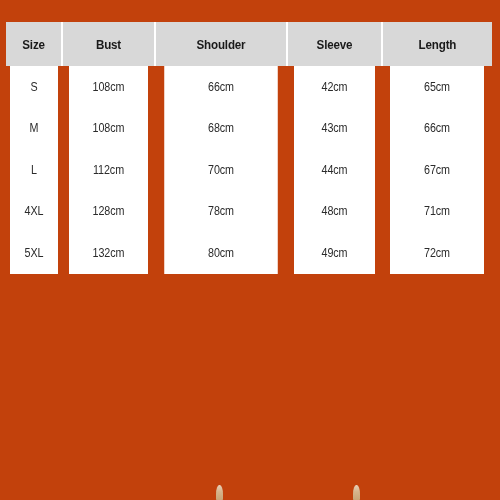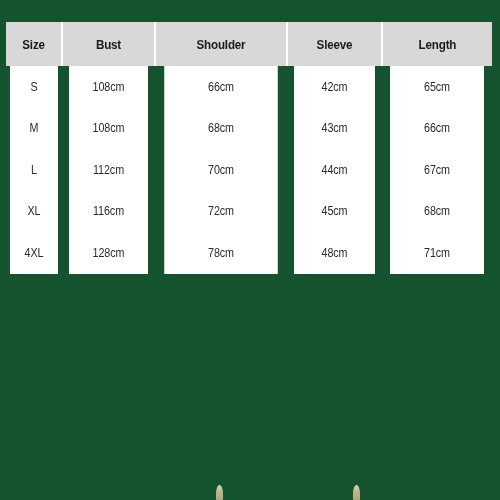--- a/index.html
+++ b/index.html
@@ -12,21 +12,21 @@
     height: 500px;
     background: #ffffff;
     font-family: "Liberation Sans", "DejaVu Sans", sans-serif;
     overflow: hidden;
   }
 
   #page {
     position: relative;
     width: 500px;
     height: 500px;
-    background: #14532d;
+    background: #c2410c;
   }
 
   
   #size-chart {
     position: absolute;
     left: 6px;
     top: 22px;
     width: 486px;
     border-collapse: collapse;
     table-layout: fixed;
@@ -131,32 +131,32 @@
         <td>66cm</td>
       </tr>
       <tr>
         <td>L</td>
         <td>112cm</td>
         <td>70cm</td>
         <td>44cm</td>
         <td>67cm</td>
       </tr>
       <tr>
-        <td>XL</td>
-        <td>116cm</td>
-        <td>72cm</td>
-        <td>45cm</td>
-        <td>68cm</td>
-      </tr>
-      <tr>
         <td>4XL</td>
         <td>128cm</td>
         <td>78cm</td>
         <td>48cm</td>
         <td>71cm</td>
+      </tr>
+      <tr>
+        <td>5XL</td>
+        <td>132cm</td>
+        <td>80cm</td>
+        <td>49cm</td>
+        <td>72cm</td>
       </tr>
     </tbody>
   </table>
 
   <div id="art-fragment-left" class="art-fragment"></div>
   <div id="art-fragment-right" class="art-fragment"></div>
 
 </div>
 
 </body></html>

